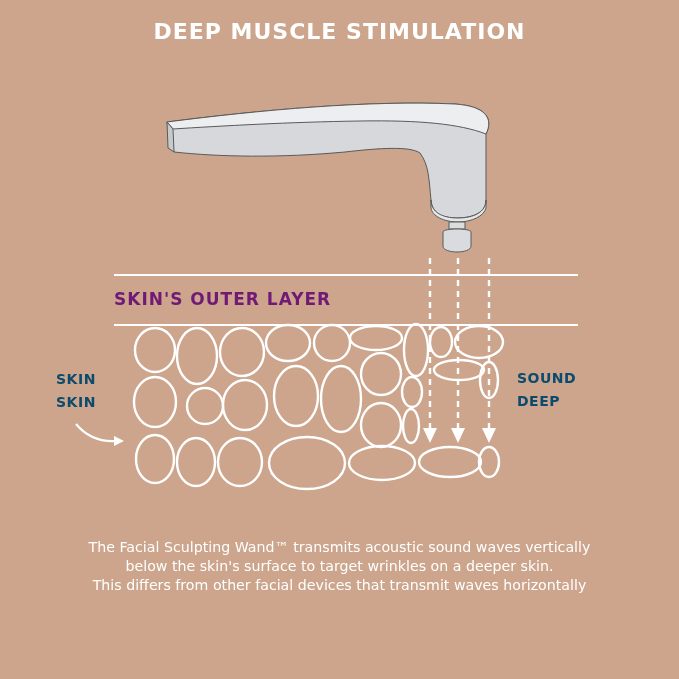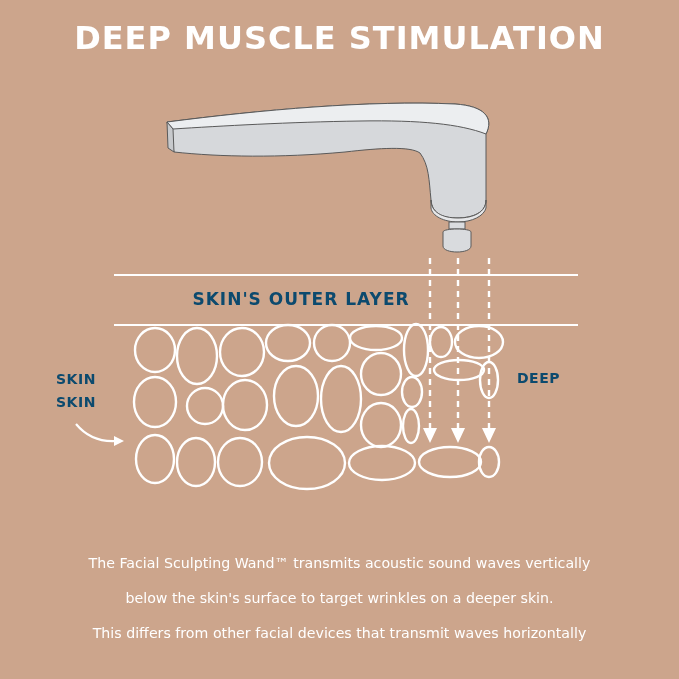--- a/index.html
+++ b/index.html
@@ -1,23 +1,23 @@
 <!DOCTYPE html>
 <html><head>
 <meta charset="utf-8">
 <style>
   html, body { margin: 0; padding: 0; }
   body { width: 679px; height: 679px; background: #cca58c; position: relative; overflow: hidden; font-family: "DejaVu Sans", sans-serif; }
-  .title { position: absolute; top: 19px; left: 0; width: 679px; text-align: center; color: #ffffff; font-size: 32px; font-weight: bold; letter-spacing: 1px; }
-  .layer-label { position: absolute; top: 289px; left: 114px; width: 374px; text-align: center; color: #0c4a6e; font-size: 17px; font-weight: bold; letter-spacing: 1px; }
+  .title { position: absolute; top: 19px; left: 0; width: 679px; text-align: center; color: #ffffff; font-size: 22px; font-weight: bold; letter-spacing: 1px; }
+  .layer-label { position: absolute; top: 289px; left: 114px; width: 374px; text-align: left; color: #701a75; font-size: 17px; font-weight: bold; letter-spacing: 1px; }
   .side-label { position: absolute; color: #0c4a6e; font-size: 14px; font-weight: bold; line-height: 23px; letter-spacing: 0.5px; }
   .skin-cells { left: 56px; top: 368px; }
   .acoustic { left: 517px; top: 367px; }
   .desc { position: absolute; top: 538px; left: 40px; width: 599px; text-align: center; color: #ffffff; font-size: 14.2px; line-height: 19px; }
-  .desc p { margin: 16px; }
+  .desc p { margin: 0; }
   svg.diagram { position: absolute; left: 0; top: 0; }
 </style>
 </head>
 <body>
 
 <div class="title">DEEP MUSCLE STIMULATION</div>
 
 <svg class="diagram" width="679" height="679" viewBox="0 0 679 679">
 
   <g stroke="#5a5a5a" stroke-width="1">
@@ -80,20 +80,21 @@
 </svg>
 
 <div class="layer-label">SKIN'S OUTER LAYER</div>
 
 <div class="side-label skin-cells">
   <div>SKIN</div>
   <div>SKIN</div>
 </div>
 
 <div class="side-label acoustic">
+  <div>SOUND</div>
   <div>DEEP</div>
 </div>
 
 <div class="desc">
   <p>The Facial Sculpting Wand™ transmits acoustic sound waves vertically</p>
   <p>below the skin's surface to target wrinkles on a deeper skin.</p>
   <p>This differs from other facial devices that transmit waves horizontally</p>
 </div>
 
 </body></html>

